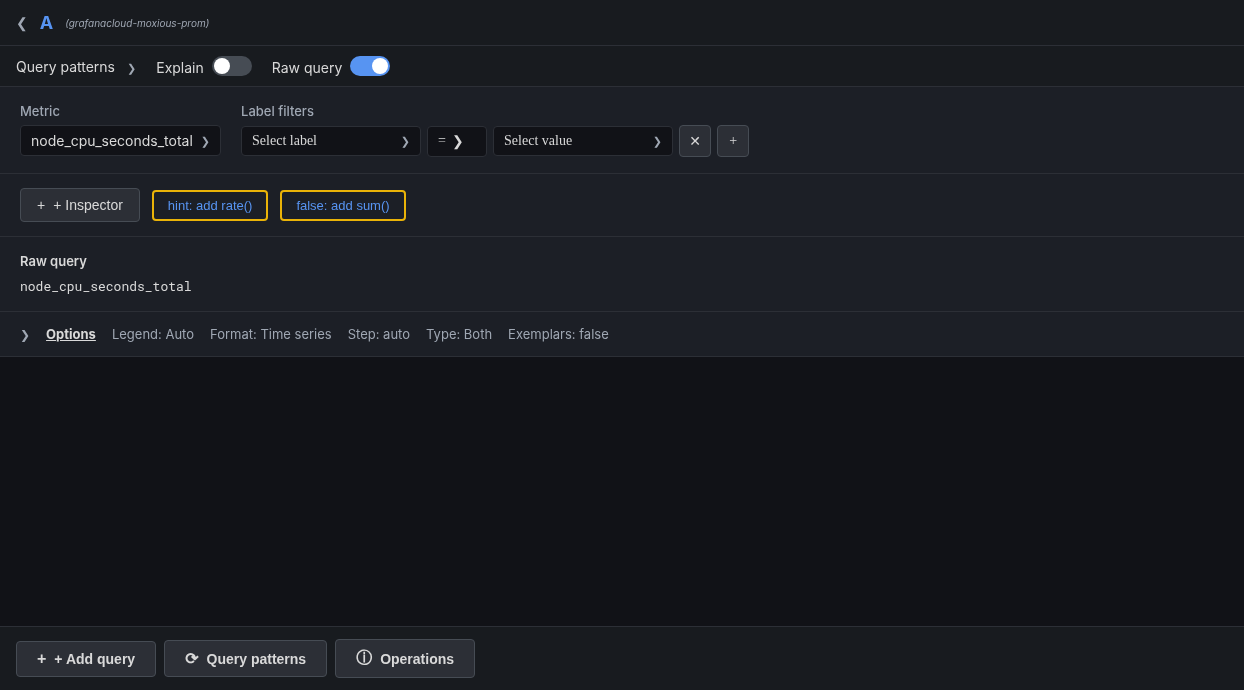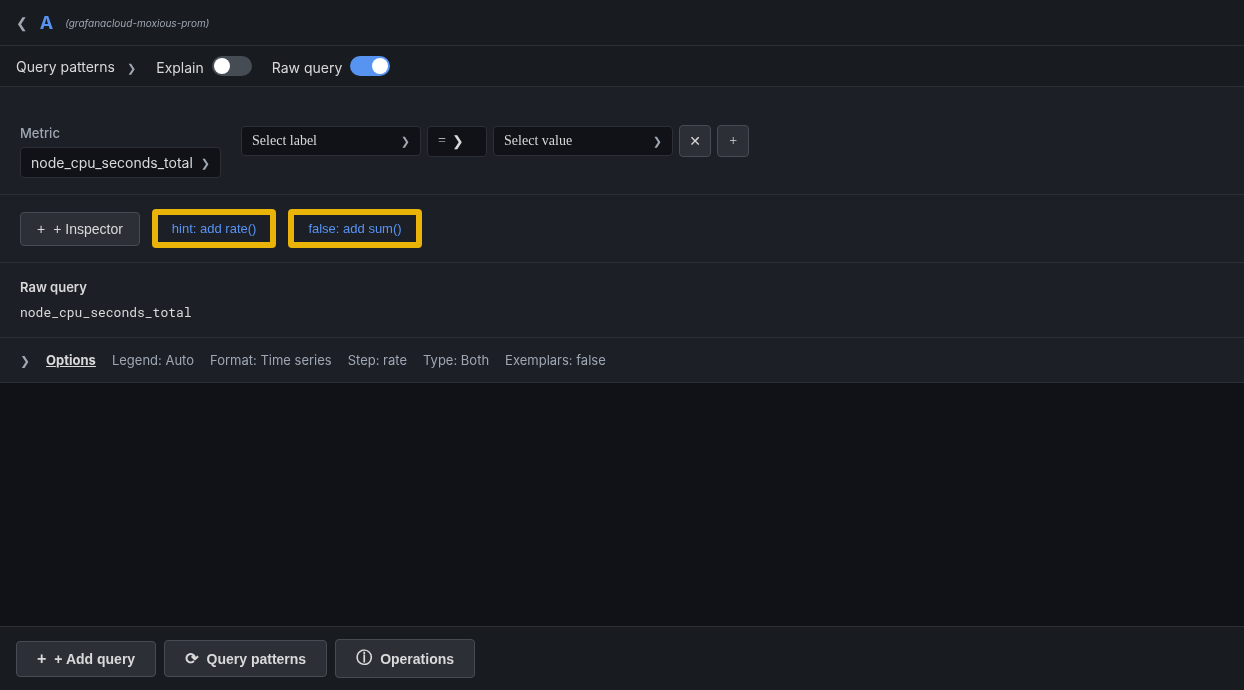--- a/index.html
+++ b/index.html
@@ -98,21 +98,20 @@
       margin: 0;
       padding: 16px 20px;
       border-bottom: 1px solid #2c2f36;
     }
 
     .builder-row {
       display: flex;
       align-items: flex-start;
       gap: 20px;
       margin-bottom: 0;
-      margin-top: 22px;
     }
 
     .field-group {
       display: flex;
       flex-direction: column;
       gap: 6px;
     }
 
     .field-label {
       font-size: 13px;
@@ -199,21 +198,21 @@
       cursor: pointer;
       color: #d9d9d9;
       font-size: 14px;
       font-weight: 500;
     }
 
     .hint-btn {
       display: flex;
       align-items: center;
       background: transparent;
-      border: 6px solid #eab308;
+      border: 2px solid #eab308;
       border-radius: 4px;
       padding: 6px 14px;
       cursor: pointer;
       color: #5794f2;
       font-size: 13px;
     }
 
     
     .raw-query-section {
       padding: 16px 20px;
@@ -317,20 +316,21 @@
 
     <div class="field-group">
       <span class="field-label">Metric</span>
       <div class="select-field">
         <span>node_cpu_seconds_total</span>
         <span class="chevron">❯</span>
       </div>
     </div>
 
     <div class="label-filters">
+      <span class="field-label">Label filters</span>
       <div class="label-filters-row">
         <div class="select-field">
           <span>Select label</span>
           <span class="chevron">❯</span>
         </div>
         <div class="operator-field">
           <span>=</span>
           <span class="chevron">❯</span>
         </div>
         <div class="select-field">
@@ -364,21 +364,21 @@
 <div class="raw-query-section">
   <div class="raw-query-label">Raw query</div>
   <div class="raw-query-text">node_cpu_seconds_total</div>
 </div>
 
 <div class="options-row">
   <span class="options-chevron">❯</span>
   <span class="options-label">Options</span>
   <span>Legend: Auto</span>
   <span>Format: Time series</span>
-  <span>Step: rate</span>
+  <span>Step: auto</span>
   <span>Type: Both</span>
   <span>Exemplars: false</span>
 </div>
 
 <div class="bottom-bar">
   <button class="bottom-btn">
     <span class="icon">+</span>
     <span>+ Add query</span>
   </button>
   <button class="bottom-btn">

